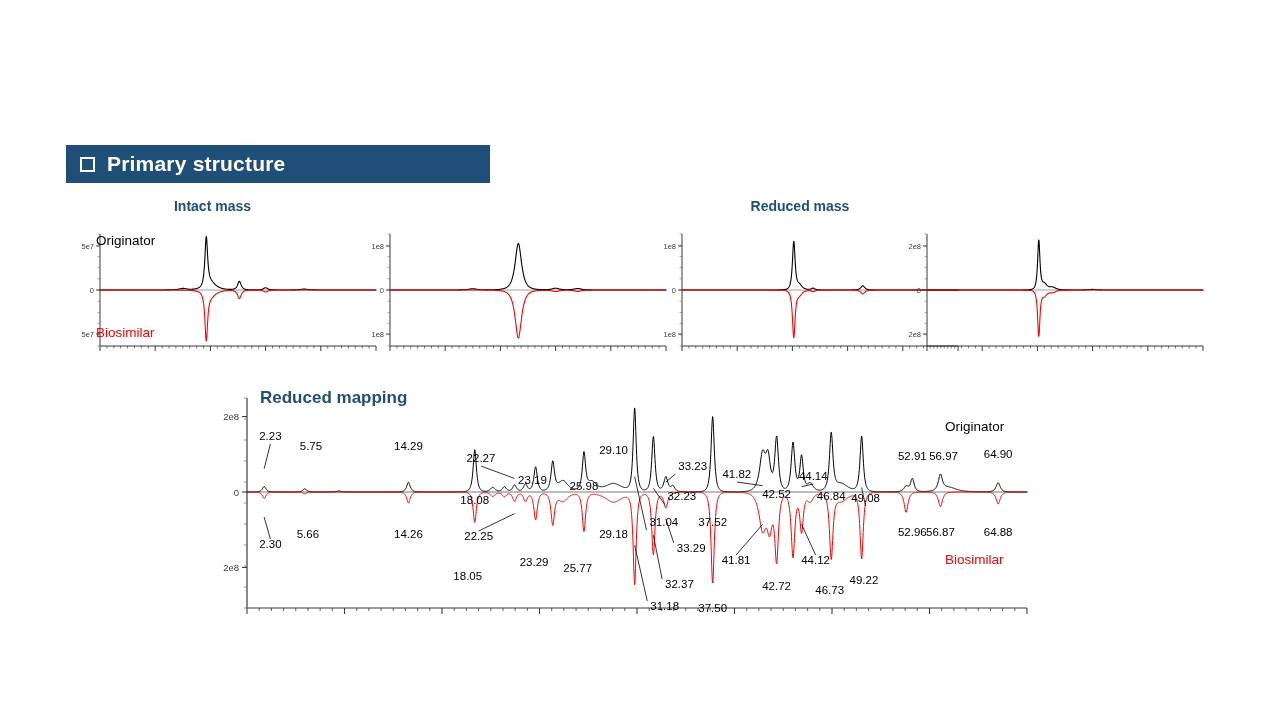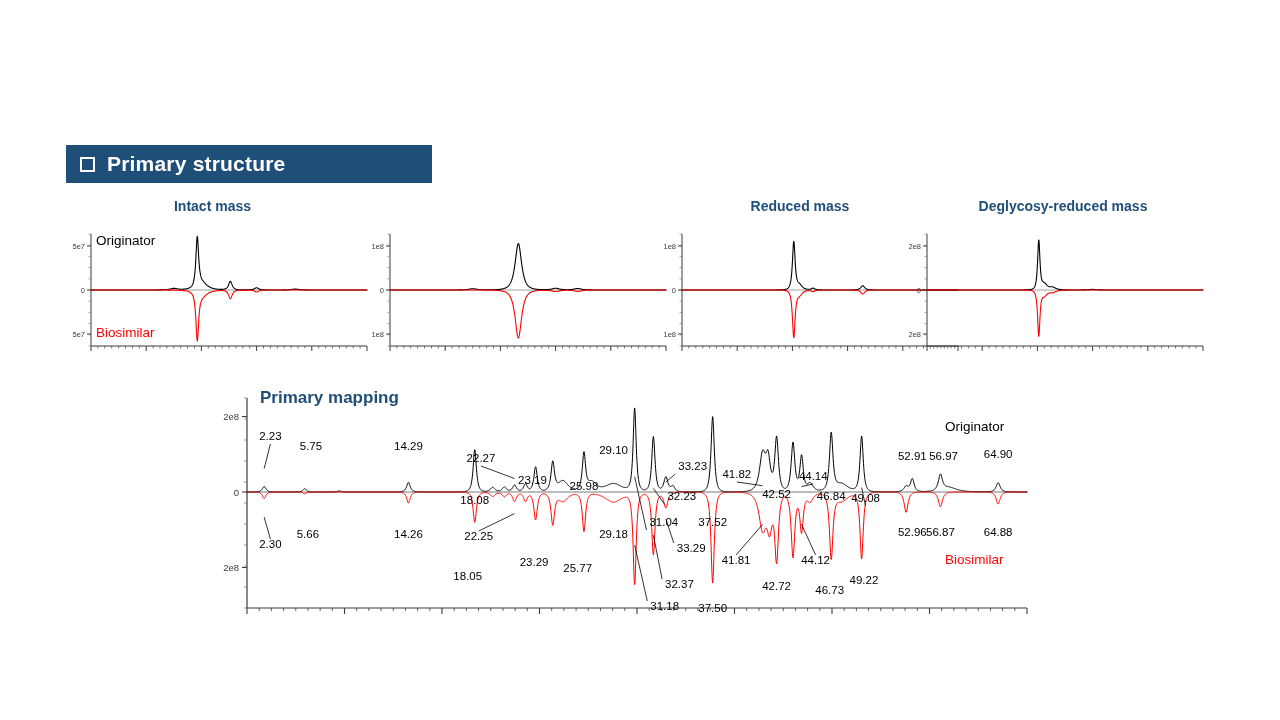--- a/index.html
+++ b/index.html
@@ -5,21 +5,21 @@
   html,body{margin:0;padding:0;}
   body{
     width:1280px;height:720px;background:#ffffff;
     font-family:"Liberation Sans", sans-serif;
     overflow:hidden;position:relative;
   }
   .slide{position:absolute;inset:0;}
 
   
   .header-bar{
-    position:absolute;left:66px;top:145px;width:366px;height:38px;
+    position:absolute;left:66px;top:145px;width:424px;height:38px;
     background:#1F4E79;display:flex;align-items:center;padding-left:14px;
     box-sizing:border-box;
   }
   .bullet-square{
     width:15px;height:15px;border:2.5px solid #ffffff;background:transparent;
     box-sizing:border-box;flex:0 0 auto;
   }
   .header-title{
     color:#ffffff;font-size:21px;font-weight:bold;margin-left:12px;
     letter-spacing:.2px;white-space:nowrap;
@@ -61,23 +61,22 @@
 
 <div class="slide">
 
   <div class="header-bar">
     <span class="bullet-square"></span>
     <span class="header-title">Primary structure</span>
   </div>
 
   <div class="panel-title" style="left:130px;top:198px;width:165px;">Intact mass</div>
   <div class="panel-title" style="left:710px;top:198px;width:180px;">Reduced mass</div>
-  <div class="panel-title" style="left:948px;top:198px;width:230px;">Deglycosy-reduced mass</div>
-
-  <div class="mass-panel" id="mp0" style="left:69px;top:228px;">
+
+  <div class="mass-panel" id="mp0" style="left:78px;top:228px;">
       <svg width="300" height="132" viewBox="0 0 300 132">
         <line x1="22" y1="6" x2="22" y2="118" stroke="#3b3b3b" stroke-width="1"></line>
         <line x1="22" y1="118" x2="298" y2="118" stroke="#3b3b3b" stroke-width="1"></line>
         <line x1="22" y1="62" x2="298" y2="62" stroke="#7a7a7a" stroke-width="0.7"></line>
         <line x1="18" y1="18" x2="22" y2="18" stroke="#3b3b3b" stroke-width="1"></line>
         <text x="16" y="21" text-anchor="end" class="axis-num">5e7</text>
         <line x1="18" y1="62" x2="22" y2="62" stroke="#3b3b3b" stroke-width="1"></line>
         <text x="16" y="65" text-anchor="end" class="axis-num">0</text>
         <line x1="18" y1="106" x2="22" y2="106" stroke="#3b3b3b" stroke-width="1"></line>
         <text x="16" y="109" text-anchor="end" class="axis-num">5e7</text>
@@ -344,21 +343,21 @@
           <path d="M0.00,62.00L0.20,62.00L0.39,62.00L0.59,62.00L0.79,62.00L0.99,62.00L1.18,62.00L1.38,62.00L1.58,62.00L1.77,62.00L1.97,62.00L2.17,62.00L2.37,62.00L2.56,62.00L2.76,62.00L2.96,62.00L3.15,62.00L3.35,62.00L3.55,62.00L3.75,62.00L3.94,62.00L4.14,62.00L4.34,62.00L4.53,62.00L4.73,62.00L4.93,62.00L5.13,62.00L5.32,62.00L5.52,62.00L5.72,62.00L5.91,62.00L6.11,62.00L6.31,62.00L6.51,62.00L6.70,62.00L6.90,62.00L7.10,62.00L7.29,62.00L7.49,62.00L7.69,62.00L7.89,62.00L8.08,62.00L8.28,62.00L8.48,62.00L8.67,62.00L8.87,62.00L9.07,62.00L9.27,62.00L9.46,62.00L9.66,62.00L9.86,62.00L10.05,62.00L10.25,62.00L10.45,62.00L10.65,62.00L10.84,62.00L11.04,62.00L11.24,62.00L11.43,62.00L11.63,62.00L11.83,62.00L12.03,62.00L12.22,62.00L12.42,62.00L12.62,62.00L12.81,62.00L13.01,62.00L13.21,62.00L13.41,62.00L13.60,62.00L13.80,62.00L14.00,62.00L14.19,62.00L14.39,62.00L14.59,62.00L14.79,62.00L14.98,62.00L15.18,62.00L15.38,62.00L15.57,62.00L15.77,62.00L15.97,62.00L16.17,62.00L16.36,62.00L16.56,62.00L16.76,62.00L16.95,62.00L17.15,62.00L17.35,62.00L17.55,62.00L17.74,62.00L17.94,62.00L18.14,62.00L18.33,62.00L18.53,62.00L18.73,62.00L18.93,62.00L19.12,62.00L19.32,62.00L19.52,62.00L19.71,62.00L19.91,62.00L20.11,62.00L20.31,62.00L20.50,62.00L20.70,62.00L20.90,62.00L21.09,62.00L21.29,62.00L21.49,62.00L21.69,62.00L21.88,62.00L22.08,62.00L22.28,62.00L22.47,62.00L22.67,62.00L22.87,62.00L23.07,62.00L23.26,62.00L23.46,62.00L23.66,62.00L23.85,62.00L24.05,62.00L24.25,62.00L24.45,62.00L24.64,62.00L24.84,62.00L25.04,62.00L25.23,62.00L25.43,62.00L25.63,62.00L25.83,62.00L26.02,62.00L26.22,62.00L26.42,62.00L26.61,62.00L26.81,62.00L27.01,62.00L27.21,62.00L27.40,62.00L27.60,62.00L27.80,62.00L27.99,62.00L28.19,62.00L28.39,62.00L28.59,62.00L28.78,62.00L28.98,62.00L29.18,62.00L29.37,62.00L29.57,62.00L29.77,62.00L29.97,62.00L30.16,62.00L30.36,62.00L30.56,62.00L30.75,62.00L30.95,62.00L31.15,62.00L31.35,62.00L31.54,62.00L31.74,62.00L31.94,62.00L32.13,62.00L32.33,62.00L32.53,62.00L32.73,62.00L32.92,62.00L33.12,62.00L33.32,62.00L33.51,62.00L33.71,62.00L33.91,62.00L34.11,62.00L34.30,62.00L34.50,62.00L34.70,62.00L34.89,62.00L35.09,62.00L35.29,62.00L35.49,62.00L35.68,62.00L35.88,62.00L36.08,62.00L36.27,62.00L36.47,62.00L36.67,62.00L36.87,62.00L37.06,62.00L37.26,62.00L37.46,62.00L37.65,62.00L37.85,62.00L38.05,62.00L38.25,62.00L38.44,62.00L38.64,62.00L38.84,62.00L39.03,62.00L39.23,62.00L39.43,62.00L39.63,62.00L39.82,62.00L40.02,62.00L40.22,62.00L40.41,62.00L40.61,62.00L40.81,62.00L41.01,62.00L41.20,62.00L41.40,62.00L41.60,62.00L41.79,62.00L41.99,62.00L42.19,62.00L42.39,62.00L42.58,62.00L42.78,62.00L42.98,62.00L43.17,62.00L43.37,62.00L43.57,62.00L43.77,62.00L43.96,62.00L44.16,62.00L44.36,62.00L44.55,62.00L44.75,62.00L44.95,62.00L45.15,62.00L45.34,62.00L45.54,62.00L45.74,62.00L45.93,62.00L46.13,62.00L46.33,62.00L46.53,62.00L46.72,62.00L46.92,62.00L47.12,62.00L47.31,62.00L47.51,62.00L47.71,62.00L47.91,62.00L48.10,62.00L48.30,62.00L48.50,62.00L48.69,62.00L48.89,62.00L49.09,62.00L49.29,62.00L49.48,62.00L49.68,62.00L49.88,62.00L50.07,62.00L50.27,62.00L50.47,62.00L50.67,62.00L50.86,62.00L51.06,62.00L51.26,62.00L51.45,62.00L51.65,62.00L51.85,62.00L52.05,62.00L52.24,62.00L52.44,62.00L52.64,62.00L52.83,62.00L53.03,62.00L53.23,62.00L53.43,62.00L53.62,62.00L53.82,62.00L54.02,62.00L54.21,62.00L54.41,62.00L54.61,62.00L54.81,62.00L55.00,62.00L55.20,62.00L55.40,62.00L55.59,62.00L55.79,62.00L55.99,62.00L56.19,62.00L56.38,62.00L56.58,62.00L56.78,62.00L56.97,62.00L57.17,62.00L57.37,62.00L57.57,62.00L57.76,62.00L57.96,62.00L58.16,62.00L58.35,62.00L58.55,62.00L58.75,62.00L58.95,62.00L59.14,62.00L59.34,62.00L59.54,62.00L59.73,62.00L59.93,62.00L60.13,62.00L60.33,62.00L60.52,62.00L60.72,62.00L60.92,62.00L61.11,62.00L61.31,62.00L61.51,62.00L61.71,62.00L61.90,62.00L62.10,62.00L62.30,62.00L62.49,62.00L62.69,62.00L62.89,62.00L63.09,62.00L63.28,62.00L63.48,62.00L63.68,62.00L63.87,62.00L64.07,62.00L64.27,62.00L64.47,62.00L64.66,62.00L64.86,62.00L65.06,62.00L65.25,62.00L65.45,62.00L65.65,62.00L65.85,62.00L66.04,62.00L66.24,62.00L66.44,62.00L66.63,62.00L66.83,62.00L67.03,62.00L67.23,62.00L67.42,62.00L67.62,62.00L67.82,62.00L68.01,62.00L68.21,62.00L68.41,62.00L68.61,62.00L68.80,62.00L69.00,62.00L69.20,62.00L69.39,62.00L69.59,62.00L69.79,62.00L69.99,62.00L70.18,62.00L70.38,62.00L70.58,62.00L70.77,62.00L70.97,62.00L71.17,62.00L71.37,62.00L71.56,62.00L71.76,62.00L71.96,62.00L72.15,62.00L72.35,62.00L72.55,62.00L72.75,62.00L72.94,62.00L73.14,62.00L73.34,62.00L73.53,62.00L73.73,62.00L73.93,62.00L74.13,62.00L74.32,62.00L74.52,62.00L74.72,62.00L74.91,62.00L75.11,62.00L75.31,62.00L75.51,62.00L75.70,62.00L75.90,61.99L76.10,61.99L76.29,61.99L76.49,61.99L76.69,61.99L76.89,61.99L77.08,61.99L77.28,61.99L77.48,61.99L77.67,61.99L77.87,61.99L78.07,61.99L78.27,61.99L78.46,61.99L78.66,61.99L78.86,61.99L79.05,61.99L79.25,61.99L79.45,61.99L79.65,61.99L79.84,61.99L80.04,61.99L80.24,61.99L80.43,61.99L80.63,61.99L80.83,61.99L81.03,61.99L81.22,61.99L81.42,61.99L81.62,61.99L81.81,61.99L82.01,61.99L82.21,61.99L82.41,61.99L82.60,61.99L82.80,61.99L83.00,61.99L83.19,61.99L83.39,61.99L83.59,61.99L83.79,61.99L83.98,61.99L84.18,61.99L84.38,61.99L84.57,61.99L84.77,61.99L84.97,61.99L85.17,61.99L85.36,61.99L85.56,61.99L85.76,61.99L85.95,61.98L86.15,61.98L86.35,61.98L86.55,61.98L86.74,61.98L86.94,61.98L87.14,61.98L87.33,61.98L87.53,61.98L87.73,61.98L87.93,61.98L88.12,61.98L88.32,61.98L88.52,61.98L88.71,61.98L88.91,61.98L89.11,61.98L89.31,61.98L89.50,61.98L89.70,61.98L89.90,61.97L90.09,61.97L90.29,61.97L90.49,61.97L90.69,61.97L90.88,61.97L91.08,61.97L91.28,61.97L91.47,61.97L91.67,61.97L91.87,61.97L92.07,61.96L92.26,61.96L92.46,61.96L92.66,61.96L92.85,61.96L93.05,61.96L93.25,61.96L93.45,61.96L93.64,61.95L93.84,61.95L94.04,61.95L94.23,61.95L94.43,61.95L94.63,61.94L94.83,61.94L95.02,61.94L95.22,61.94L95.42,61.94L95.61,61.93L95.81,61.93L96.01,61.93L96.21,61.93L96.40,61.92L96.60,61.92L96.80,61.92L96.99,61.91L97.19,61.91L97.39,61.91L97.59,61.90L97.78,61.90L97.98,61.89L98.18,61.89L98.37,61.88L98.57,61.88L98.77,61.87L98.97,61.87L99.16,61.86L99.36,61.85L99.56,61.84L99.75,61.84L99.95,61.83L100.15,61.82L100.35,61.81L100.54,61.80L100.74,61.79L100.94,61.78L101.13,61.77L101.33,61.75L101.53,61.74L101.73,61.72L101.92,61.70L102.12,61.69L102.32,61.67L102.51,61.65L102.71,61.62L102.91,61.60L103.11,61.57L103.30,61.54L103.50,61.51L103.70,61.47L103.89,61.43L104.09,61.39L104.29,61.34L104.49,61.28L104.68,61.23L104.88,61.16L105.08,61.09L105.27,61.01L105.47,60.91L105.67,60.81L105.87,60.70L106.06,60.57L106.26,60.42L106.46,60.26L106.65,60.07L106.85,59.85L107.05,59.61L107.25,59.33L107.44,59.00L107.64,58.62L107.84,58.19L108.03,57.68L108.23,57.09L108.43,56.40L108.63,55.58L108.82,54.63L109.02,53.49L109.22,52.15L109.41,50.56L109.61,48.68L109.81,46.45L110.01,43.81L110.20,40.73L110.40,37.15L110.60,33.10L110.79,28.66L110.99,24.01L111.19,19.51L111.39,15.64L111.58,12.97L111.78,11.95L111.98,12.77L112.17,15.24L112.37,18.91L112.57,23.21L112.77,27.66L112.96,31.89L113.16,35.73L113.36,39.08L113.55,41.94L113.75,44.34L113.95,46.33L114.15,47.97L114.34,49.31L114.54,50.39L114.74,51.25L114.93,51.94L115.13,52.49L115.33,52.91L115.53,53.23L115.72,53.48L115.92,53.67L116.12,53.81L116.31,53.92L116.51,54.02L116.71,54.10L116.91,54.19L117.10,54.29L117.30,54.40L117.50,54.53L117.69,54.69L117.89,54.86L118.09,55.05L118.29,55.26L118.48,55.48L118.68,55.71L118.88,55.95L119.07,56.19L119.27,56.43L119.47,56.67L119.67,56.89L119.86,57.11L120.06,57.32L120.26,57.52L120.45,57.70L120.65,57.86L120.85,58.01L121.05,58.15L121.24,58.27L121.44,58.38L121.64,58.48L121.83,58.56L122.03,58.62L122.23,58.68L122.43,58.72L122.62,58.75L122.82,58.78L123.02,58.79L123.21,58.80L123.41,58.80L123.61,58.79L123.81,58.78L124.00,58.77L124.20,58.76L124.40,58.76L124.59,58.75L124.79,58.75L124.99,58.76L125.19,58.77L125.38,58.80L125.58,58.83L125.78,58.88L125.97,58.93L126.17,58.99L126.37,59.06L126.57,59.14L126.76,59.23L126.96,59.32L127.16,59.42L127.35,59.52L127.55,59.63L127.75,59.73L127.95,59.83L128.14,59.94L128.34,60.04L128.54,60.14L128.73,60.23L128.93,60.32L129.13,60.41L129.33,60.50L129.52,60.58L129.72,60.66L129.92,60.73L130.11,60.80L130.31,60.86L130.51,60.93L130.71,60.98L130.90,61.04L131.10,61.09L131.30,61.14L131.49,61.19L131.69,61.23L131.89,61.27L132.09,61.31L132.28,61.35L132.48,61.38L132.68,61.41L132.87,61.44L133.07,61.47L133.27,61.50L133.47,61.52L133.66,61.55L133.86,61.57L134.06,61.59L134.25,61.61L134.45,61.63L134.65,61.65L134.85,61.66L135.04,61.68L135.24,61.69L135.44,61.71L135.63,61.72L135.83,61.73L136.03,61.75L136.23,61.76L136.42,61.77L136.62,61.78L136.82,61.79L137.01,61.80L137.21,61.80L137.41,61.81L137.61,61.82L137.80,61.83L138.00,61.83L138.20,61.84L138.39,61.85L138.59,61.85L138.79,61.86L138.99,61.86L139.18,61.87L139.38,61.87L139.58,61.88L139.77,61.88L139.97,61.89L140.17,61.89L140.37,61.90L140.56,61.90L140.76,61.90L140.96,61.91L141.15,61.91L141.35,61.91L141.55,61.91L141.75,61.92L141.94,61.92L142.14,61.92L142.34,61.92L142.53,61.93L142.73,61.93L142.93,61.93L143.13,61.93L143.32,61.93L143.52,61.94L143.72,61.94L143.91,61.94L144.11,61.94L144.31,61.94L144.51,61.94L144.70,61.95L144.90,61.95L145.10,61.95L145.29,61.95L145.49,61.95L145.69,61.95L145.89,61.95L146.08,61.95L146.28,61.95L146.48,61.95L146.67,61.95L146.87,61.96L147.07,61.96L147.27,61.96L147.46,61.96L147.66,61.96L147.86,61.96L148.05,61.96L148.25,61.96L148.45,61.96L148.65,61.96L148.84,61.96L149.04,61.96L149.24,61.96L149.43,61.96L149.63,61.96L149.83,61.96L150.03,61.96L150.22,61.96L150.42,61.96L150.62,61.96L150.81,61.96L151.01,61.96L151.21,61.96L151.41,61.96L151.60,61.95L151.80,61.95L152.00,61.95L152.19,61.95L152.39,61.95L152.59,61.95L152.79,61.95L152.98,61.95L153.18,61.95L153.38,61.95L153.57,61.94L153.77,61.94L153.97,61.94L154.17,61.94L154.36,61.94L154.56,61.94L154.76,61.93L154.95,61.93L155.15,61.93L155.35,61.93L155.55,61.92L155.74,61.92L155.94,61.92L156.14,61.91L156.33,61.91L156.53,61.91L156.73,61.90L156.93,61.90L157.12,61.89L157.32,61.89L157.52,61.88L157.71,61.88L157.91,61.87L158.11,61.87L158.31,61.86L158.50,61.85L158.70,61.85L158.90,61.84L159.09,61.83L159.29,61.82L159.49,61.81L159.69,61.80L159.88,61.79L160.08,61.78L160.28,61.77L160.47,61.76L160.67,61.75L160.87,61.73L161.07,61.72L161.26,61.71L161.46,61.69L161.66,61.68L161.85,61.66L162.05,61.64L162.25,61.63L162.45,61.61L162.64,61.59L162.84,61.57L163.04,61.55L163.23,61.53L163.43,61.52L163.63,61.50L163.83,61.48L164.02,61.47L164.22,61.45L164.42,61.44L164.61,61.42L164.81,61.41L165.01,61.41L165.21,61.40L165.40,61.40L165.60,61.40L165.80,61.40L165.99,61.40L166.19,61.41L166.39,61.42L166.59,61.43L166.78,61.44L166.98,61.45L167.18,61.47L167.37,61.48L167.57,61.50L167.77,61.52L167.97,61.54L168.16,61.55L168.36,61.57L168.56,61.59L168.75,61.61L168.95,61.63L169.15,61.64L169.35,61.66L169.54,61.68L169.74,61.69L169.94,61.71L170.13,61.72L170.33,61.74L170.53,61.75L170.73,61.76L170.92,61.78L171.12,61.79L171.32,61.80L171.51,61.81L171.71,61.82L171.91,61.83L172.11,61.84L172.30,61.84L172.50,61.85L172.70,61.86L172.89,61.87L173.09,61.87L173.29,61.88L173.49,61.88L173.68,61.89L173.88,61.90L174.08,61.90L174.27,61.91L174.47,61.91L174.67,61.91L174.87,61.92L175.06,61.92L175.26,61.93L175.46,61.93L175.65,61.93L175.85,61.94L176.05,61.94L176.25,61.94L176.44,61.94L176.64,61.95L176.84,61.95L177.03,61.95L177.23,61.95L177.43,61.95L177.63,61.96L177.82,61.96L178.02,61.96L178.22,61.96L178.41,61.96L178.61,61.96L178.81,61.97L179.01,61.97L179.20,61.97L179.40,61.97L179.60,61.97L179.79,61.97L179.99,61.97L180.19,61.97L180.39,61.98L180.58,61.98L180.78,61.98L180.98,61.98L181.17,61.98L181.37,61.98L181.57,61.98L181.77,61.98L181.96,61.98L182.16,61.98L182.36,61.98L182.55,61.98L182.75,61.98L182.95,61.98L183.15,61.98L183.34,61.99L183.54,61.99L183.74,61.99L183.93,61.99L184.13,61.99L184.33,61.99L184.53,61.99L184.72,61.99L184.92,61.99L185.12,61.99L185.31,61.99L185.51,61.99L185.71,61.99L185.91,61.99L186.10,61.99L186.30,61.99L186.50,61.99L186.69,61.99L186.89,61.99L187.09,61.99L187.29,61.99L187.48,61.99L187.68,61.99L187.88,61.99L188.07,61.99L188.27,61.99L188.47,61.99L188.67,61.99L188.86,61.99L189.06,61.99L189.26,61.99L189.45,61.99L189.65,61.99L189.85,61.99L190.05,61.99L190.24,61.99L190.44,61.99L190.64,62.00L190.83,62.00L191.03,62.00L191.23,62.00L191.43,62.00L191.62,62.00L191.82,62.00L192.02,62.00L192.21,62.00L192.41,62.00L192.61,62.00L192.81,62.00L193.00,62.00L193.20,62.00L193.40,62.00L193.59,62.00L193.79,62.00L193.99,62.00L194.19,62.00L194.38,62.00L194.58,62.00L194.78,62.00L194.97,62.00L195.17,62.00L195.37,62.00L195.57,62.00L195.76,62.00L195.96,62.00L196.16,62.00L196.35,62.00L196.55,62.00L196.75,62.00L196.95,62.00L197.14,62.00L197.34,62.00L197.54,62.00L197.73,62.00L197.93,62.00L198.13,62.00L198.33,62.00L198.52,62.00L198.72,62.00L198.92,62.00L199.11,62.00L199.31,62.00L199.51,62.00L199.71,62.00L199.90,62.00L200.10,62.00L200.30,62.00L200.49,62.00L200.69,62.00L200.89,62.00L201.09,62.00L201.28,62.00L201.48,62.00L201.68,62.00L201.87,62.00L202.07,62.00L202.27,62.00L202.47,62.00L202.66,62.00L202.86,62.00L203.06,62.00L203.25,62.00L203.45,62.00L203.65,62.00L203.85,62.00L204.04,62.00L204.24,62.00L204.44,62.00L204.63,62.00L204.83,62.00L205.03,62.00L205.23,62.00L205.42,62.00L205.62,62.00L205.82,62.00L206.01,62.00L206.21,62.00L206.41,62.00L206.61,62.00L206.80,62.00L207.00,62.00L207.20,62.00L207.39,62.00L207.59,62.00L207.79,62.00L207.99,62.00L208.18,62.00L208.38,62.00L208.58,62.00L208.77,62.00L208.97,62.00L209.17,62.00L209.37,62.00L209.56,62.00L209.76,62.00L209.96,62.00L210.15,62.00L210.35,62.00L210.55,62.00L210.75,62.00L210.94,62.00L211.14,62.00L211.34,62.00L211.53,62.00L211.73,62.00L211.93,62.00L212.13,62.00L212.32,62.00L212.52,62.00L212.72,62.00L212.91,62.00L213.11,62.00L213.31,62.00L213.51,62.00L213.70,62.00L213.90,62.00L214.10,62.00L214.29,62.00L214.49,62.00L214.69,62.00L214.89,62.00L215.08,62.00L215.28,62.00L215.48,62.00L215.67,62.00L215.87,62.00L216.07,62.00L216.27,62.00L216.46,62.00L216.66,62.00L216.86,62.00L217.05,62.00L217.25,62.00L217.45,62.00L217.65,62.00L217.84,62.00L218.04,62.00L218.24,62.00L218.43,62.00L218.63,62.00L218.83,62.00L219.03,62.00L219.22,62.00L219.42,62.00L219.62,62.00L219.81,62.00L220.01,62.00L220.21,62.00L220.41,62.00L220.60,62.00L220.80,62.00L221.00,62.00L221.19,62.00L221.39,62.00L221.59,62.00L221.79,62.00L221.98,62.00L222.18,62.00L222.38,62.00L222.57,62.00L222.77,62.00L222.97,62.00L223.17,62.00L223.36,62.00L223.56,62.00L223.76,62.00L223.95,62.00L224.15,62.00L224.35,62.00L224.55,62.00L224.74,62.00L224.94,62.00L225.14,62.00L225.33,62.00L225.53,62.00L225.73,62.00L225.93,62.00L226.12,62.00L226.32,62.00L226.52,62.00L226.71,62.00L226.91,62.00L227.11,62.00L227.31,62.00L227.50,62.00L227.70,62.00L227.90,62.00L228.09,62.00L228.29,62.00L228.49,62.00L228.69,62.00L228.88,62.00L229.08,62.00L229.28,62.00L229.47,62.00L229.67,62.00L229.87,62.00L230.07,62.00L230.26,62.00L230.46,62.00L230.66,62.00L230.85,62.00L231.05,62.00L231.25,62.00L231.45,62.00L231.64,62.00L231.84,62.00L232.04,62.00L232.23,62.00L232.43,62.00L232.63,62.00L232.83,62.00L233.02,62.00L233.22,62.00L233.42,62.00L233.61,62.00L233.81,62.00L234.01,62.00L234.21,62.00L234.40,62.00L234.60,62.00L234.80,62.00L234.99,62.00L235.19,62.00L235.39,62.00L235.59,62.00L235.78,62.00L235.98,62.00L236.18,62.00L236.37,62.00L236.57,62.00L236.77,62.00L236.97,62.00L237.16,62.00L237.36,62.00L237.56,62.00L237.75,62.00L237.95,62.00L238.15,62.00L238.35,62.00L238.54,62.00L238.74,62.00L238.94,62.00L239.13,62.00L239.33,62.00L239.53,62.00L239.73,62.00L239.92,62.00L240.12,62.00L240.32,62.00L240.51,62.00L240.71,62.00L240.91,62.00L241.11,62.00L241.30,62.00L241.50,62.00L241.70,62.00L241.89,62.00L242.09,62.00L242.29,62.00L242.49,62.00L242.68,62.00L242.88,62.00L243.08,62.00L243.27,62.00L243.47,62.00L243.67,62.00L243.87,62.00L244.06,62.00L244.26,62.00L244.46,62.00L244.65,62.00L244.85,62.00L245.05,62.00L245.25,62.00L245.44,62.00L245.64,62.00L245.84,62.00L246.03,62.00L246.23,62.00L246.43,62.00L246.63,62.00L246.82,62.00L247.02,62.00L247.22,62.00L247.41,62.00L247.61,62.00L247.81,62.00L248.01,62.00L248.20,62.00L248.40,62.00L248.60,62.00L248.79,62.00L248.99,62.00L249.19,62.00L249.39,62.00L249.58,62.00L249.78,62.00L249.98,62.00L250.17,62.00L250.37,62.00L250.57,62.00L250.77,62.00L250.96,62.00L251.16,62.00L251.36,62.00L251.55,62.00L251.75,62.00L251.95,62.00L252.15,62.00L252.34,62.00L252.54,62.00L252.74,62.00L252.93,62.00L253.13,62.00L253.33,62.00L253.53,62.00L253.72,62.00L253.92,62.00L254.12,62.00L254.31,62.00L254.51,62.00L254.71,62.00L254.91,62.00L255.10,62.00L255.30,62.00L255.50,62.00L255.69,62.00L255.89,62.00L256.09,62.00L256.29,62.00L256.48,62.00L256.68,62.00L256.88,62.00L257.07,62.00L257.27,62.00L257.47,62.00L257.67,62.00L257.86,62.00L258.06,62.00L258.26,62.00L258.45,62.00L258.65,62.00L258.85,62.00L259.05,62.00L259.24,62.00L259.44,62.00L259.64,62.00L259.83,62.00L260.03,62.00L260.23,62.00L260.43,62.00L260.62,62.00L260.82,62.00L261.02,62.00L261.21,62.00L261.41,62.00L261.61,62.00L261.81,62.00L262.00,62.00L262.20,62.00L262.40,62.00L262.59,62.00L262.79,62.00L262.99,62.00L263.19,62.00L263.38,62.00L263.58,62.00L263.78,62.00L263.97,62.00L264.17,62.00L264.37,62.00L264.57,62.00L264.76,62.00L264.96,62.00L265.16,62.00L265.35,62.00L265.55,62.00L265.75,62.00L265.95,62.00L266.14,62.00L266.34,62.00L266.54,62.00L266.73,62.00L266.93,62.00L267.13,62.00L267.33,62.00L267.52,62.00L267.72,62.00L267.92,62.00L268.11,62.00L268.31,62.00L268.51,62.00L268.71,62.00L268.90,62.00L269.10,62.00L269.30,62.00L269.49,62.00L269.69,62.00L269.89,62.00L270.09,62.00L270.28,62.00L270.48,62.00L270.68,62.00L270.87,62.00L271.07,62.00L271.27,62.00L271.47,62.00L271.66,62.00L271.86,62.00L272.06,62.00L272.25,62.00L272.45,62.00L272.65,62.00L272.85,62.00L273.04,62.00L273.24,62.00L273.44,62.00L273.63,62.00L273.83,62.00L274.03,62.00L274.23,62.00L274.42,62.00L274.62,62.00L274.82,62.00L275.01,62.00L275.21,62.00L275.41,62.00L275.61,62.00L275.80,62.00L276.00,62.00" fill="none" stroke="#000000" stroke-width="1.1" stroke-linejoin="round" stroke-linecap="round"></path>
           <path d="M0.00,62.00L0.20,62.00L0.39,62.00L0.59,62.00L0.79,62.00L0.99,62.00L1.18,62.00L1.38,62.00L1.58,62.00L1.77,62.00L1.97,62.00L2.17,62.00L2.37,62.00L2.56,62.00L2.76,62.00L2.96,62.00L3.15,62.00L3.35,62.00L3.55,62.00L3.75,62.00L3.94,62.00L4.14,62.00L4.34,62.00L4.53,62.00L4.73,62.00L4.93,62.00L5.13,62.00L5.32,62.00L5.52,62.00L5.72,62.00L5.91,62.00L6.11,62.00L6.31,62.00L6.51,62.00L6.70,62.00L6.90,62.00L7.10,62.00L7.29,62.00L7.49,62.00L7.69,62.00L7.89,62.00L8.08,62.00L8.28,62.00L8.48,62.00L8.67,62.00L8.87,62.00L9.07,62.00L9.27,62.00L9.46,62.00L9.66,62.00L9.86,62.00L10.05,62.00L10.25,62.00L10.45,62.00L10.65,62.00L10.84,62.00L11.04,62.00L11.24,62.00L11.43,62.00L11.63,62.00L11.83,62.00L12.03,62.00L12.22,62.00L12.42,62.00L12.62,62.00L12.81,62.00L13.01,62.00L13.21,62.00L13.41,62.00L13.60,62.00L13.80,62.00L14.00,62.00L14.19,62.00L14.39,62.00L14.59,62.00L14.79,62.00L14.98,62.00L15.18,62.00L15.38,62.00L15.57,62.00L15.77,62.00L15.97,62.00L16.17,62.00L16.36,62.00L16.56,62.00L16.76,62.00L16.95,62.00L17.15,62.00L17.35,62.00L17.55,62.00L17.74,62.00L17.94,62.00L18.14,62.00L18.33,62.00L18.53,62.00L18.73,62.00L18.93,62.00L19.12,62.00L19.32,62.00L19.52,62.00L19.71,62.00L19.91,62.00L20.11,62.00L20.31,62.00L20.50,62.00L20.70,62.00L20.90,62.00L21.09,62.00L21.29,62.00L21.49,62.00L21.69,62.00L21.88,62.00L22.08,62.00L22.28,62.00L22.47,62.00L22.67,62.00L22.87,62.00L23.07,62.00L23.26,62.00L23.46,62.00L23.66,62.00L23.85,62.00L24.05,62.00L24.25,62.00L24.45,62.00L24.64,62.00L24.84,62.00L25.04,62.00L25.23,62.00L25.43,62.00L25.63,62.00L25.83,62.00L26.02,62.00L26.22,62.00L26.42,62.00L26.61,62.00L26.81,62.00L27.01,62.00L27.21,62.00L27.40,62.00L27.60,62.00L27.80,62.00L27.99,62.00L28.19,62.00L28.39,62.00L28.59,62.00L28.78,62.00L28.98,62.00L29.18,62.00L29.37,62.00L29.57,62.00L29.77,62.00L29.97,62.00L30.16,62.00L30.36,62.00L30.56,62.00L30.75,62.00L30.95,62.00L31.15,62.00L31.35,62.00L31.54,62.00L31.74,62.00L31.94,62.00L32.13,62.00L32.33,62.00L32.53,62.00L32.73,62.00L32.92,62.00L33.12,62.00L33.32,62.00L33.51,62.00L33.71,62.00L33.91,62.00L34.11,62.00L34.30,62.00L34.50,62.00L34.70,62.00L34.89,62.00L35.09,62.00L35.29,62.00L35.49,62.00L35.68,62.00L35.88,62.00L36.08,62.00L36.27,62.00L36.47,62.00L36.67,62.00L36.87,62.00L37.06,62.00L37.26,62.00L37.46,62.00L37.65,62.00L37.85,62.00L38.05,62.00L38.25,62.00L38.44,62.00L38.64,62.00L38.84,62.00L39.03,62.00L39.23,62.00L39.43,62.00L39.63,62.00L39.82,62.00L40.02,62.00L40.22,62.00L40.41,62.00L40.61,62.00L40.81,62.00L41.01,62.00L41.20,62.00L41.40,62.00L41.60,62.00L41.79,62.00L41.99,62.00L42.19,62.00L42.39,62.00L42.58,62.00L42.78,62.00L42.98,62.00L43.17,62.00L43.37,62.00L43.57,62.00L43.77,62.00L43.96,62.00L44.16,62.00L44.36,62.00L44.55,62.00L44.75,62.00L44.95,62.00L45.15,62.00L45.34,62.00L45.54,62.00L45.74,62.00L45.93,62.00L46.13,62.00L46.33,62.00L46.53,62.00L46.72,62.00L46.92,62.00L47.12,62.00L47.31,62.00L47.51,62.00L47.71,62.00L47.91,62.00L48.10,62.00L48.30,62.00L48.50,62.00L48.69,62.00L48.89,62.00L49.09,62.00L49.29,62.00L49.48,62.00L49.68,62.00L49.88,62.00L50.07,62.00L50.27,62.00L50.47,62.00L50.67,62.00L50.86,62.00L51.06,62.00L51.26,62.00L51.45,62.00L51.65,62.00L51.85,62.00L52.05,62.00L52.24,62.00L52.44,62.00L52.64,62.00L52.83,62.00L53.03,62.00L53.23,62.00L53.43,62.00L53.62,62.00L53.82,62.00L54.02,62.00L54.21,62.00L54.41,62.00L54.61,62.00L54.81,62.00L55.00,62.00L55.20,62.00L55.40,62.00L55.59,62.00L55.79,62.00L55.99,62.00L56.19,62.00L56.38,62.00L56.58,62.00L56.78,62.00L56.97,62.00L57.17,62.00L57.37,62.00L57.57,62.00L57.76,62.00L57.96,62.00L58.16,62.00L58.35,62.00L58.55,62.00L58.75,62.00L58.95,62.00L59.14,62.00L59.34,62.00L59.54,62.00L59.73,62.00L59.93,62.00L60.13,62.00L60.33,62.00L60.52,62.00L60.72,62.00L60.92,62.00L61.11,62.00L61.31,62.00L61.51,62.00L61.71,62.00L61.90,62.00L62.10,62.00L62.30,62.00L62.49,62.00L62.69,62.00L62.89,62.00L63.09,62.00L63.28,62.00L63.48,62.00L63.68,62.00L63.87,62.00L64.07,62.00L64.27,62.00L64.47,62.00L64.66,62.00L64.86,62.00L65.06,62.00L65.25,62.00L65.45,62.00L65.65,62.00L65.85,62.00L66.04,62.00L66.24,62.00L66.44,62.00L66.63,62.00L66.83,62.00L67.03,62.00L67.23,62.00L67.42,62.00L67.62,62.00L67.82,62.00L68.01,62.00L68.21,62.00L68.41,62.00L68.61,62.00L68.80,62.00L69.00,62.00L69.20,62.00L69.39,62.00L69.59,62.00L69.79,62.00L69.99,62.00L70.18,62.00L70.38,62.00L70.58,62.00L70.77,62.00L70.97,62.00L71.17,62.00L71.37,62.00L71.56,62.00L71.76,62.00L71.96,62.00L72.15,62.00L72.35,62.00L72.55,62.00L72.75,62.00L72.94,62.00L73.14,62.00L73.34,62.00L73.53,62.00L73.73,62.00L73.93,62.00L74.13,62.00L74.32,62.00L74.52,62.00L74.72,62.00L74.91,62.00L75.11,62.00L75.31,62.00L75.51,62.00L75.70,62.00L75.90,62.00L76.10,62.00L76.29,62.00L76.49,62.00L76.69,62.00L76.89,62.01L77.08,62.01L77.28,62.01L77.48,62.01L77.67,62.01L77.87,62.01L78.07,62.01L78.27,62.01L78.46,62.01L78.66,62.01L78.86,62.01L79.05,62.01L79.25,62.01L79.45,62.01L79.65,62.01L79.84,62.01L80.04,62.01L80.24,62.01L80.43,62.01L80.63,62.01L80.83,62.01L81.03,62.01L81.22,62.01L81.42,62.01L81.62,62.01L81.81,62.01L82.01,62.01L82.21,62.01L82.41,62.01L82.60,62.01L82.80,62.01L83.00,62.01L83.19,62.01L83.39,62.01L83.59,62.01L83.79,62.01L83.98,62.01L84.18,62.01L84.38,62.01L84.57,62.01L84.77,62.01L84.97,62.01L85.17,62.01L85.36,62.01L85.56,62.01L85.76,62.01L85.95,62.01L86.15,62.01L86.35,62.01L86.55,62.01L86.74,62.02L86.94,62.02L87.14,62.02L87.33,62.02L87.53,62.02L87.73,62.02L87.93,62.02L88.12,62.02L88.32,62.02L88.52,62.02L88.71,62.02L88.91,62.02L89.11,62.02L89.31,62.02L89.50,62.02L89.70,62.02L89.90,62.02L90.09,62.02L90.29,62.02L90.49,62.03L90.69,62.03L90.88,62.03L91.08,62.03L91.28,62.03L91.47,62.03L91.67,62.03L91.87,62.03L92.07,62.03L92.26,62.03L92.46,62.03L92.66,62.04L92.85,62.04L93.05,62.04L93.25,62.04L93.45,62.04L93.64,62.04L93.84,62.04L94.04,62.05L94.23,62.05L94.43,62.05L94.63,62.05L94.83,62.05L95.02,62.05L95.22,62.06L95.42,62.06L95.61,62.06L95.81,62.06L96.01,62.07L96.21,62.07L96.40,62.07L96.60,62.07L96.80,62.08L96.99,62.08L97.19,62.08L97.39,62.09L97.59,62.09L97.78,62.09L97.98,62.10L98.18,62.10L98.37,62.11L98.57,62.11L98.77,62.12L98.97,62.12L99.16,62.13L99.36,62.14L99.56,62.14L99.75,62.15L99.95,62.16L100.15,62.17L100.35,62.17L100.54,62.18L100.74,62.19L100.94,62.20L101.13,62.22L101.33,62.23L101.53,62.24L101.73,62.26L101.92,62.27L102.12,62.29L102.32,62.31L102.51,62.33L102.71,62.35L102.91,62.37L103.11,62.40L103.30,62.43L103.50,62.46L103.70,62.49L103.89,62.53L104.09,62.57L104.29,62.61L104.49,62.66L104.68,62.72L104.88,62.78L105.08,62.84L105.27,62.92L105.47,63.00L105.67,63.10L105.87,63.20L106.06,63.32L106.26,63.46L106.46,63.61L106.65,63.79L106.85,63.99L107.05,64.21L107.25,64.48L107.44,64.78L107.64,65.13L107.84,65.53L108.03,66.00L108.23,66.55L108.43,67.19L108.63,67.95L108.82,68.83L109.02,69.88L109.22,71.13L109.41,72.60L109.61,74.35L109.81,76.42L110.01,78.86L110.20,81.73L110.40,85.04L110.60,88.80L110.79,92.92L110.99,97.23L111.19,101.41L111.39,105.00L111.58,107.48L111.78,108.42L111.98,107.66L112.17,105.36L112.37,101.96L112.57,97.96L112.77,93.84L112.96,89.91L113.16,86.35L113.36,83.23L113.55,80.58L113.75,78.35L113.95,76.50L114.15,74.98L114.34,73.73L114.54,72.73L114.74,71.92L114.93,71.28L115.13,70.77L115.33,70.38L115.53,70.08L115.72,69.84L115.92,69.67L116.12,69.53L116.31,69.43L116.51,69.34L116.71,69.25L116.91,69.17L117.10,69.08L117.30,68.97L117.50,68.85L117.69,68.71L117.89,68.55L118.09,68.37L118.29,68.18L118.48,67.98L118.68,67.76L118.88,67.54L119.07,67.32L119.27,67.10L119.47,66.88L119.67,66.67L119.86,66.47L120.06,66.28L120.26,66.10L120.45,65.93L120.65,65.78L120.85,65.64L121.05,65.51L121.24,65.40L121.44,65.30L121.64,65.21L121.83,65.14L122.03,65.07L122.23,65.02L122.43,64.98L122.62,64.95L122.82,64.93L123.02,64.91L123.21,64.91L123.41,64.90L123.61,64.91L123.81,64.91L124.00,64.92L124.20,64.93L124.40,64.94L124.59,64.94L124.79,64.94L124.99,64.93L125.19,64.92L125.38,64.89L125.58,64.86L125.78,64.82L125.97,64.77L126.17,64.72L126.37,64.65L126.57,64.58L126.76,64.50L126.96,64.41L127.16,64.33L127.35,64.24L127.55,64.14L127.75,64.05L127.95,63.95L128.14,63.86L128.34,63.77L128.54,63.68L128.73,63.60L128.93,63.51L129.13,63.43L129.33,63.36L129.52,63.28L129.72,63.21L129.92,63.15L130.11,63.08L130.31,63.02L130.51,62.97L130.71,62.92L130.90,62.87L131.10,62.82L131.30,62.77L131.49,62.73L131.69,62.69L131.89,62.66L132.09,62.62L132.28,62.59L132.48,62.56L132.68,62.53L132.87,62.50L133.07,62.48L133.27,62.45L133.47,62.43L133.66,62.41L133.86,62.39L134.06,62.37L134.25,62.35L134.45,62.33L134.65,62.32L134.85,62.30L135.04,62.29L135.24,62.28L135.44,62.26L135.63,62.25L135.83,62.24L136.03,62.23L136.23,62.22L136.42,62.21L136.62,62.20L136.82,62.19L137.01,62.18L137.21,62.17L137.41,62.17L137.61,62.16L137.80,62.15L138.00,62.15L138.20,62.14L138.39,62.14L138.59,62.13L138.79,62.12L138.99,62.12L139.18,62.12L139.38,62.11L139.58,62.11L139.77,62.10L139.97,62.10L140.17,62.09L140.37,62.09L140.56,62.09L140.76,62.08L140.96,62.08L141.15,62.08L141.35,62.08L141.55,62.07L141.75,62.07L141.94,62.07L142.14,62.07L142.34,62.06L142.53,62.06L142.73,62.06L142.93,62.06L143.13,62.06L143.32,62.05L143.52,62.05L143.72,62.05L143.91,62.05L144.11,62.05L144.31,62.05L144.51,62.04L144.70,62.04L144.90,62.04L145.10,62.04L145.29,62.04L145.49,62.04L145.69,62.04L145.89,62.04L146.08,62.03L146.28,62.03L146.48,62.03L146.67,62.03L146.87,62.03L147.07,62.03L147.27,62.03L147.46,62.03L147.66,62.03L147.86,62.03L148.05,62.03L148.25,62.02L148.45,62.02L148.65,62.02L148.84,62.02L149.04,62.02L149.24,62.02L149.43,62.02L149.63,62.02L149.83,62.02L150.03,62.02L150.22,62.02L150.42,62.02L150.62,62.02L150.81,62.02L151.01,62.02L151.21,62.02L151.41,62.02L151.60,62.02L151.80,62.02L152.00,62.02L152.19,62.01L152.39,62.01L152.59,62.01L152.79,62.01L152.98,62.01L153.18,62.01L153.38,62.01L153.57,62.01L153.77,62.01L153.97,62.01L154.17,62.01L154.36,62.01L154.56,62.01L154.76,62.01L154.95,62.01L155.15,62.01L155.35,62.01L155.55,62.01L155.74,62.01L155.94,62.01L156.14,62.01L156.33,62.01L156.53,62.01L156.73,62.01L156.93,62.01L157.12,62.01L157.32,62.01L157.52,62.01L157.71,62.01L157.91,62.01L158.11,62.01L158.31,62.01L158.50,62.01L158.70,62.01L158.90,62.01L159.09,62.01L159.29,62.01L159.49,62.01L159.69,62.01L159.88,62.01L160.08,62.01L160.28,62.01L160.47,62.01L160.67,62.01L160.87,62.01L161.07,62.01L161.26,62.01L161.46,62.01L161.66,62.01L161.85,62.01L162.05,62.01L162.25,62.00L162.45,62.00L162.64,62.00L162.84,62.00L163.04,62.00L163.23,62.00L163.43,62.00L163.63,62.00L163.83,62.00L164.02,62.00L164.22,62.00L164.42,62.00L164.61,62.00L164.81,62.00L165.01,62.00L165.21,62.00L165.40,62.00L165.60,62.00L165.80,62.00L165.99,62.00L166.19,62.00L166.39,62.00L166.59,62.00L166.78,62.00L166.98,62.00L167.18,62.00L167.37,62.00L167.57,62.00L167.77,62.00L167.97,62.00L168.16,62.00L168.36,62.00L168.56,62.00L168.75,62.00L168.95,62.00L169.15,62.00L169.35,62.00L169.54,62.00L169.74,62.00L169.94,62.00L170.13,62.00L170.33,62.00L170.53,62.00L170.73,62.00L170.92,62.00L171.12,62.00L171.32,62.00L171.51,62.00L171.71,62.00L171.91,62.00L172.11,62.00L172.30,62.00L172.50,62.00L172.70,62.00L172.89,62.00L173.09,62.00L173.29,62.00L173.49,62.00L173.68,62.00L173.88,62.00L174.08,62.00L174.27,62.00L174.47,62.00L174.67,62.00L174.87,62.00L175.06,62.00L175.26,62.00L175.46,62.00L175.65,62.00L175.85,62.00L176.05,62.00L176.25,62.00L176.44,62.00L176.64,62.00L176.84,62.00L177.03,62.00L177.23,62.00L177.43,62.00L177.63,62.00L177.82,62.00L178.02,62.00L178.22,62.00L178.41,62.00L178.61,62.00L178.81,62.00L179.01,62.00L179.20,62.00L179.40,62.00L179.60,62.00L179.79,62.00L179.99,62.00L180.19,62.00L180.39,62.00L180.58,62.00L180.78,62.00L180.98,62.00L181.17,62.00L181.37,62.00L181.57,62.00L181.77,62.00L181.96,62.00L182.16,62.00L182.36,62.00L182.55,62.00L182.75,62.00L182.95,62.00L183.15,62.00L183.34,62.00L183.54,62.00L183.74,62.00L183.93,62.00L184.13,62.00L184.33,62.00L184.53,62.00L184.72,62.00L184.92,62.00L185.12,62.00L185.31,62.00L185.51,62.00L185.71,62.00L185.91,62.00L186.10,62.00L186.30,62.00L186.50,62.00L186.69,62.00L186.89,62.00L187.09,62.00L187.29,62.00L187.48,62.00L187.68,62.00L187.88,62.00L188.07,62.00L188.27,62.00L188.47,62.00L188.67,62.00L188.86,62.00L189.06,62.00L189.26,62.00L189.45,62.00L189.65,62.00L189.85,62.00L190.05,62.00L190.24,62.00L190.44,62.00L190.64,62.00L190.83,62.00L191.03,62.00L191.23,62.00L191.43,62.00L191.62,62.00L191.82,62.00L192.02,62.00L192.21,62.00L192.41,62.00L192.61,62.00L192.81,62.00L193.00,62.00L193.20,62.00L193.40,62.00L193.59,62.00L193.79,62.00L193.99,62.00L194.19,62.00L194.38,62.00L194.58,62.00L194.78,62.00L194.97,62.00L195.17,62.00L195.37,62.00L195.57,62.00L195.76,62.00L195.96,62.00L196.16,62.00L196.35,62.00L196.55,62.00L196.75,62.00L196.95,62.00L197.14,62.00L197.34,62.00L197.54,62.00L197.73,62.00L197.93,62.00L198.13,62.00L198.33,62.00L198.52,62.00L198.72,62.00L198.92,62.00L199.11,62.00L199.31,62.00L199.51,62.00L199.71,62.00L199.90,62.00L200.10,62.00L200.30,62.00L200.49,62.00L200.69,62.00L200.89,62.00L201.09,62.00L201.28,62.00L201.48,62.00L201.68,62.00L201.87,62.00L202.07,62.00L202.27,62.00L202.47,62.00L202.66,62.00L202.86,62.00L203.06,62.00L203.25,62.00L203.45,62.00L203.65,62.00L203.85,62.00L204.04,62.00L204.24,62.00L204.44,62.00L204.63,62.00L204.83,62.00L205.03,62.00L205.23,62.00L205.42,62.00L205.62,62.00L205.82,62.00L206.01,62.00L206.21,62.00L206.41,62.00L206.61,62.00L206.80,62.00L207.00,62.00L207.20,62.00L207.39,62.00L207.59,62.00L207.79,62.00L207.99,62.00L208.18,62.00L208.38,62.00L208.58,62.00L208.77,62.00L208.97,62.00L209.17,62.00L209.37,62.00L209.56,62.00L209.76,62.00L209.96,62.00L210.15,62.00L210.35,62.00L210.55,62.00L210.75,62.00L210.94,62.00L211.14,62.00L211.34,62.00L211.53,62.00L211.73,62.00L211.93,62.00L212.13,62.00L212.32,62.00L212.52,62.00L212.72,62.00L212.91,62.00L213.11,62.00L213.31,62.00L213.51,62.00L213.70,62.00L213.90,62.00L214.10,62.00L214.29,62.00L214.49,62.00L214.69,62.00L214.89,62.00L215.08,62.00L215.28,62.00L215.48,62.00L215.67,62.00L215.87,62.00L216.07,62.00L216.27,62.00L216.46,62.00L216.66,62.00L216.86,62.00L217.05,62.00L217.25,62.00L217.45,62.00L217.65,62.00L217.84,62.00L218.04,62.00L218.24,62.00L218.43,62.00L218.63,62.00L218.83,62.00L219.03,62.00L219.22,62.00L219.42,62.00L219.62,62.00L219.81,62.00L220.01,62.00L220.21,62.00L220.41,62.00L220.60,62.00L220.80,62.00L221.00,62.00L221.19,62.00L221.39,62.00L221.59,62.00L221.79,62.00L221.98,62.00L222.18,62.00L222.38,62.00L222.57,62.00L222.77,62.00L222.97,62.00L223.17,62.00L223.36,62.00L223.56,62.00L223.76,62.00L223.95,62.00L224.15,62.00L224.35,62.00L224.55,62.00L224.74,62.00L224.94,62.00L225.14,62.00L225.33,62.00L225.53,62.00L225.73,62.00L225.93,62.00L226.12,62.00L226.32,62.00L226.52,62.00L226.71,62.00L226.91,62.00L227.11,62.00L227.31,62.00L227.50,62.00L227.70,62.00L227.90,62.00L228.09,62.00L228.29,62.00L228.49,62.00L228.69,62.00L228.88,62.00L229.08,62.00L229.28,62.00L229.47,62.00L229.67,62.00L229.87,62.00L230.07,62.00L230.26,62.00L230.46,62.00L230.66,62.00L230.85,62.00L231.05,62.00L231.25,62.00L231.45,62.00L231.64,62.00L231.84,62.00L232.04,62.00L232.23,62.00L232.43,62.00L232.63,62.00L232.83,62.00L233.02,62.00L233.22,62.00L233.42,62.00L233.61,62.00L233.81,62.00L234.01,62.00L234.21,62.00L234.40,62.00L234.60,62.00L234.80,62.00L234.99,62.00L235.19,62.00L235.39,62.00L235.59,62.00L235.78,62.00L235.98,62.00L236.18,62.00L236.37,62.00L236.57,62.00L236.77,62.00L236.97,62.00L237.16,62.00L237.36,62.00L237.56,62.00L237.75,62.00L237.95,62.00L238.15,62.00L238.35,62.00L238.54,62.00L238.74,62.00L238.94,62.00L239.13,62.00L239.33,62.00L239.53,62.00L239.73,62.00L239.92,62.00L240.12,62.00L240.32,62.00L240.51,62.00L240.71,62.00L240.91,62.00L241.11,62.00L241.30,62.00L241.50,62.00L241.70,62.00L241.89,62.00L242.09,62.00L242.29,62.00L242.49,62.00L242.68,62.00L242.88,62.00L243.08,62.00L243.27,62.00L243.47,62.00L243.67,62.00L243.87,62.00L244.06,62.00L244.26,62.00L244.46,62.00L244.65,62.00L244.85,62.00L245.05,62.00L245.25,62.00L245.44,62.00L245.64,62.00L245.84,62.00L246.03,62.00L246.23,62.00L246.43,62.00L246.63,62.00L246.82,62.00L247.02,62.00L247.22,62.00L247.41,62.00L247.61,62.00L247.81,62.00L248.01,62.00L248.20,62.00L248.40,62.00L248.60,62.00L248.79,62.00L248.99,62.00L249.19,62.00L249.39,62.00L249.58,62.00L249.78,62.00L249.98,62.00L250.17,62.00L250.37,62.00L250.57,62.00L250.77,62.00L250.96,62.00L251.16,62.00L251.36,62.00L251.55,62.00L251.75,62.00L251.95,62.00L252.15,62.00L252.34,62.00L252.54,62.00L252.74,62.00L252.93,62.00L253.13,62.00L253.33,62.00L253.53,62.00L253.72,62.00L253.92,62.00L254.12,62.00L254.31,62.00L254.51,62.00L254.71,62.00L254.91,62.00L255.10,62.00L255.30,62.00L255.50,62.00L255.69,62.00L255.89,62.00L256.09,62.00L256.29,62.00L256.48,62.00L256.68,62.00L256.88,62.00L257.07,62.00L257.27,62.00L257.47,62.00L257.67,62.00L257.86,62.00L258.06,62.00L258.26,62.00L258.45,62.00L258.65,62.00L258.85,62.00L259.05,62.00L259.24,62.00L259.44,62.00L259.64,62.00L259.83,62.00L260.03,62.00L260.23,62.00L260.43,62.00L260.62,62.00L260.82,62.00L261.02,62.00L261.21,62.00L261.41,62.00L261.61,62.00L261.81,62.00L262.00,62.00L262.20,62.00L262.40,62.00L262.59,62.00L262.79,62.00L262.99,62.00L263.19,62.00L263.38,62.00L263.58,62.00L263.78,62.00L263.97,62.00L264.17,62.00L264.37,62.00L264.57,62.00L264.76,62.00L264.96,62.00L265.16,62.00L265.35,62.00L265.55,62.00L265.75,62.00L265.95,62.00L266.14,62.00L266.34,62.00L266.54,62.00L266.73,62.00L266.93,62.00L267.13,62.00L267.33,62.00L267.52,62.00L267.72,62.00L267.92,62.00L268.11,62.00L268.31,62.00L268.51,62.00L268.71,62.00L268.90,62.00L269.10,62.00L269.30,62.00L269.49,62.00L269.69,62.00L269.89,62.00L270.09,62.00L270.28,62.00L270.48,62.00L270.68,62.00L270.87,62.00L271.07,62.00L271.27,62.00L271.47,62.00L271.66,62.00L271.86,62.00L272.06,62.00L272.25,62.00L272.45,62.00L272.65,62.00L272.85,62.00L273.04,62.00L273.24,62.00L273.44,62.00L273.63,62.00L273.83,62.00L274.03,62.00L274.23,62.00L274.42,62.00L274.62,62.00L274.82,62.00L275.01,62.00L275.21,62.00L275.41,62.00L275.61,62.00L275.80,62.00L276.00,62.00" fill="none" stroke="#FF0000" stroke-width="1.1" stroke-linejoin="round" stroke-linecap="round"></path>
         </g>
       </svg>
     </div>
 
   <div class="trace-label orig" style="left:96px;top:233px;">Originator</div>
   <div class="trace-label bios" style="left:96px;top:325px;">Biosimilar</div>
 
   <div id="peptide-map">
-    <div class="pm-title">Primary mapping</div>
+    <div class="pm-title">Reduced mapping</div>
   <svg width="830" height="240" viewBox="0 0 830 240">
         <line x1="32" y1="18" x2="32" y2="228" stroke="#3b3b3b" stroke-width="1.2"></line>
         <line x1="32" y1="228" x2="812" y2="228" stroke="#3b3b3b" stroke-width="1.2"></line>
         <line x1="32" y1="112" x2="812" y2="112" stroke="#555" stroke-width="0.8"></line>
         <line x1="27" y1="36.56" x2="32" y2="36.56" stroke="#3b3b3b" stroke-width="1.1"></line>
         <text x="24" y="40.06" text-anchor="end" class="pm-axis-num">2e8</text>
         <line x1="27" y1="112" x2="32" y2="112" stroke="#3b3b3b" stroke-width="1.1"></line>
         <text x="24" y="115.5" text-anchor="end" class="pm-axis-num">0</text>
         <line x1="27" y1="187.44" x2="32" y2="187.44" stroke="#3b3b3b" stroke-width="1.1"></line>
         <text x="24" y="190.94" text-anchor="end" class="pm-axis-num">2e8</text>

